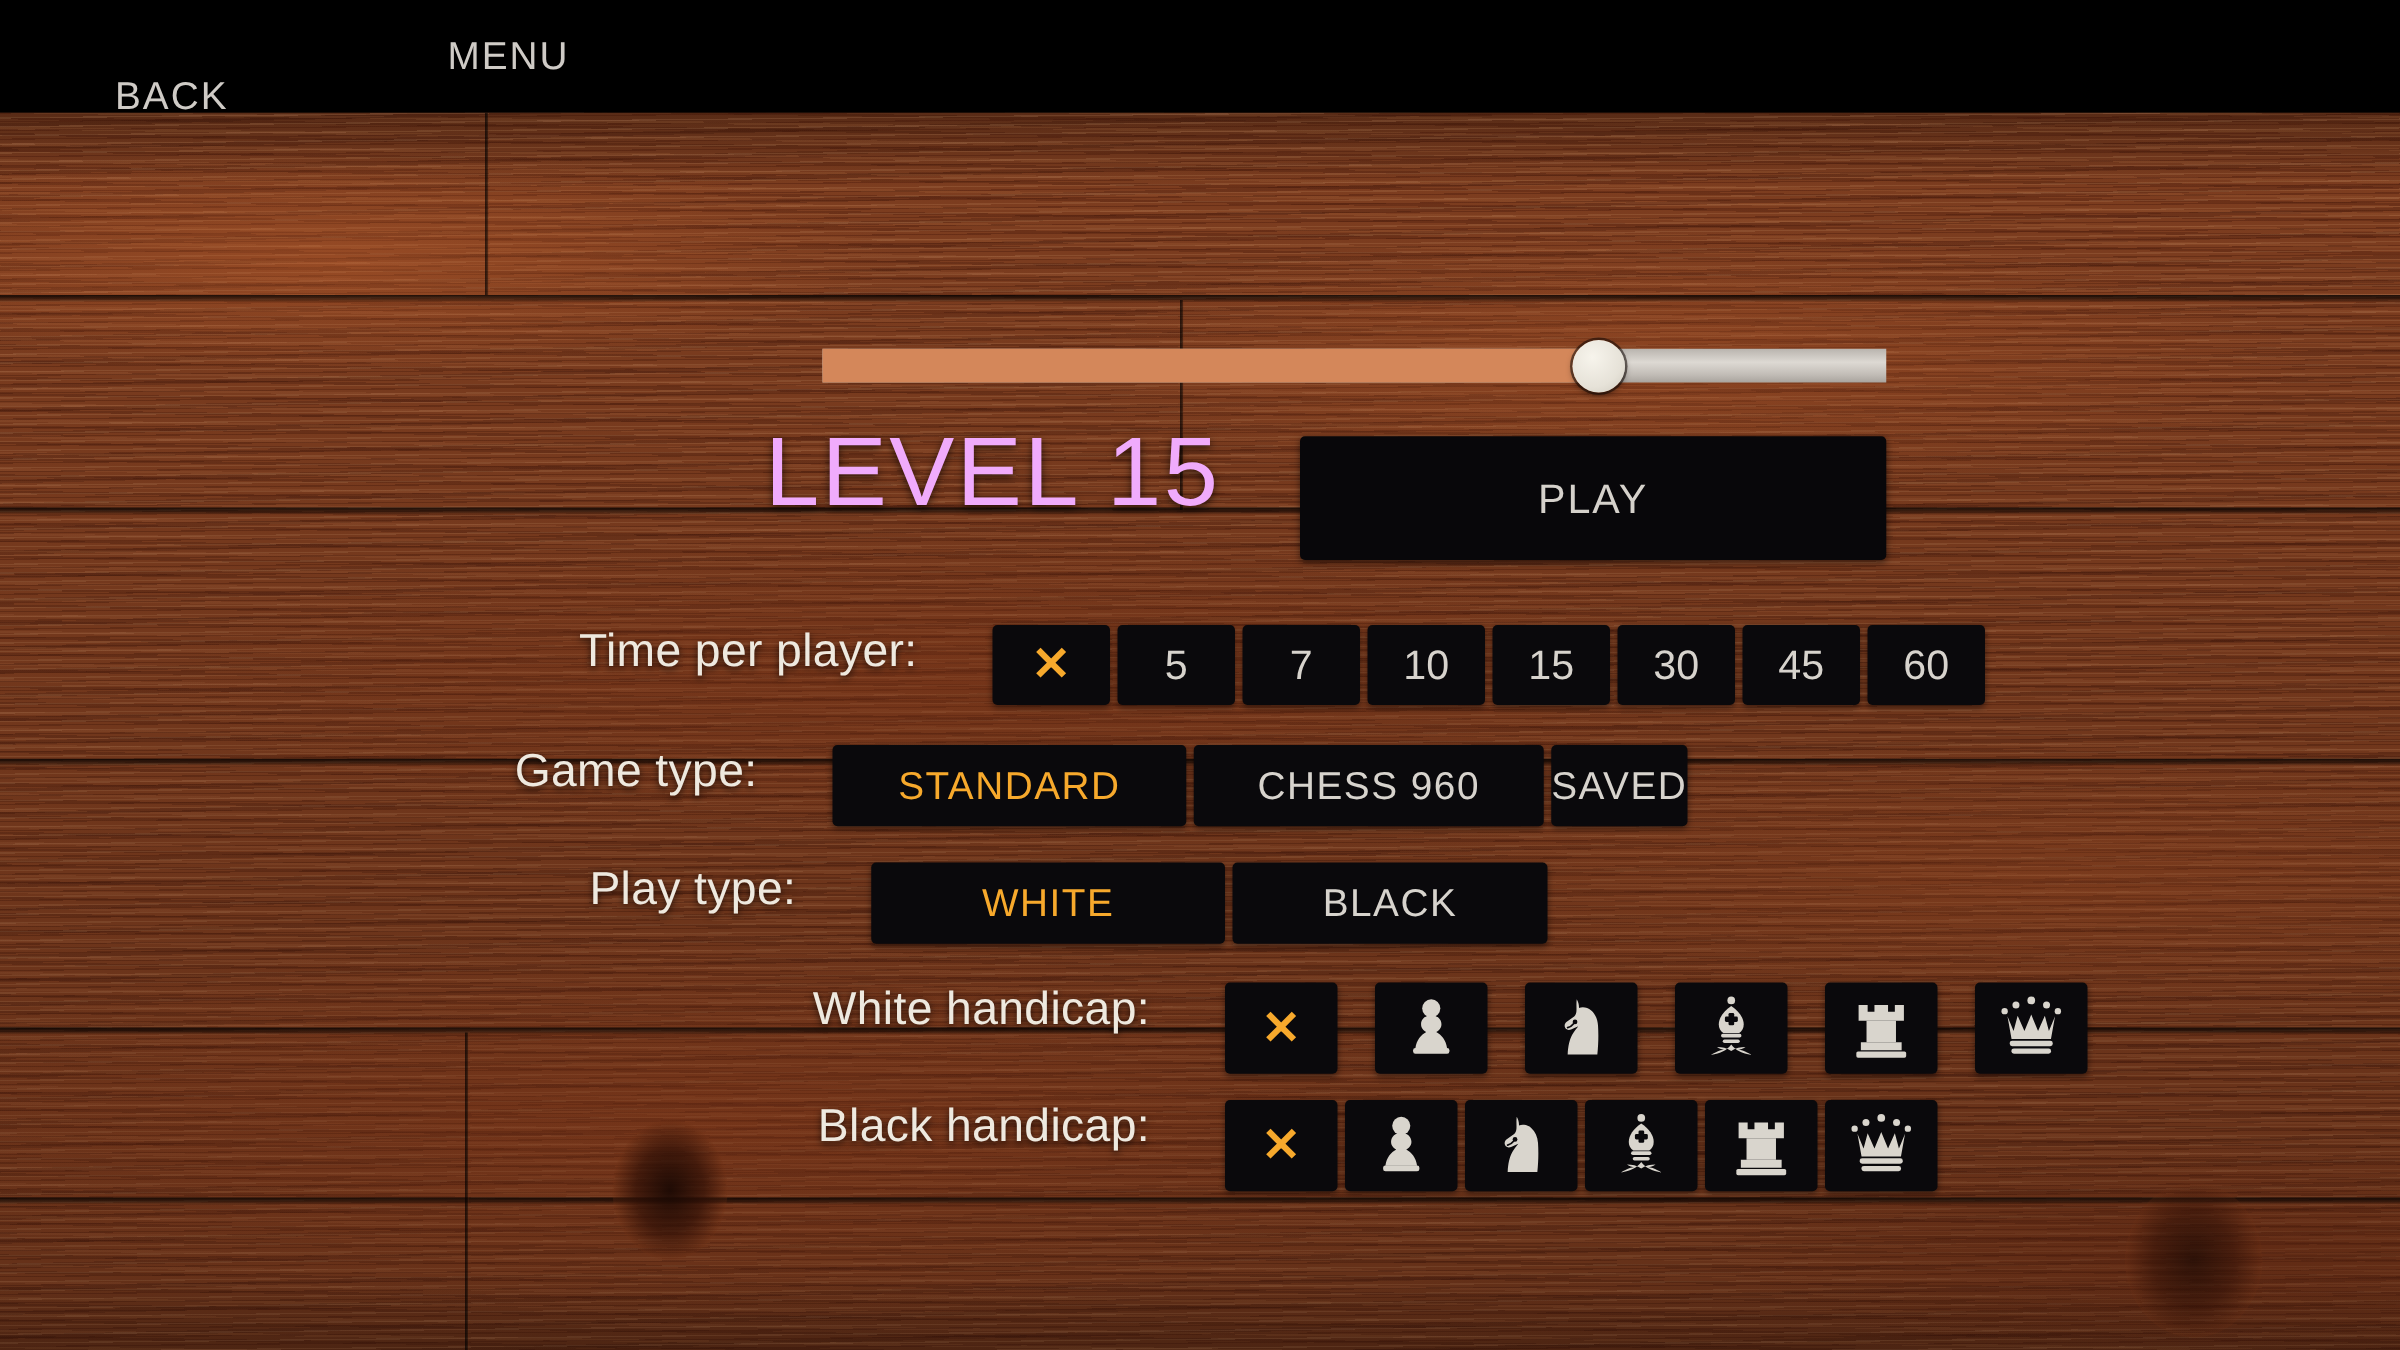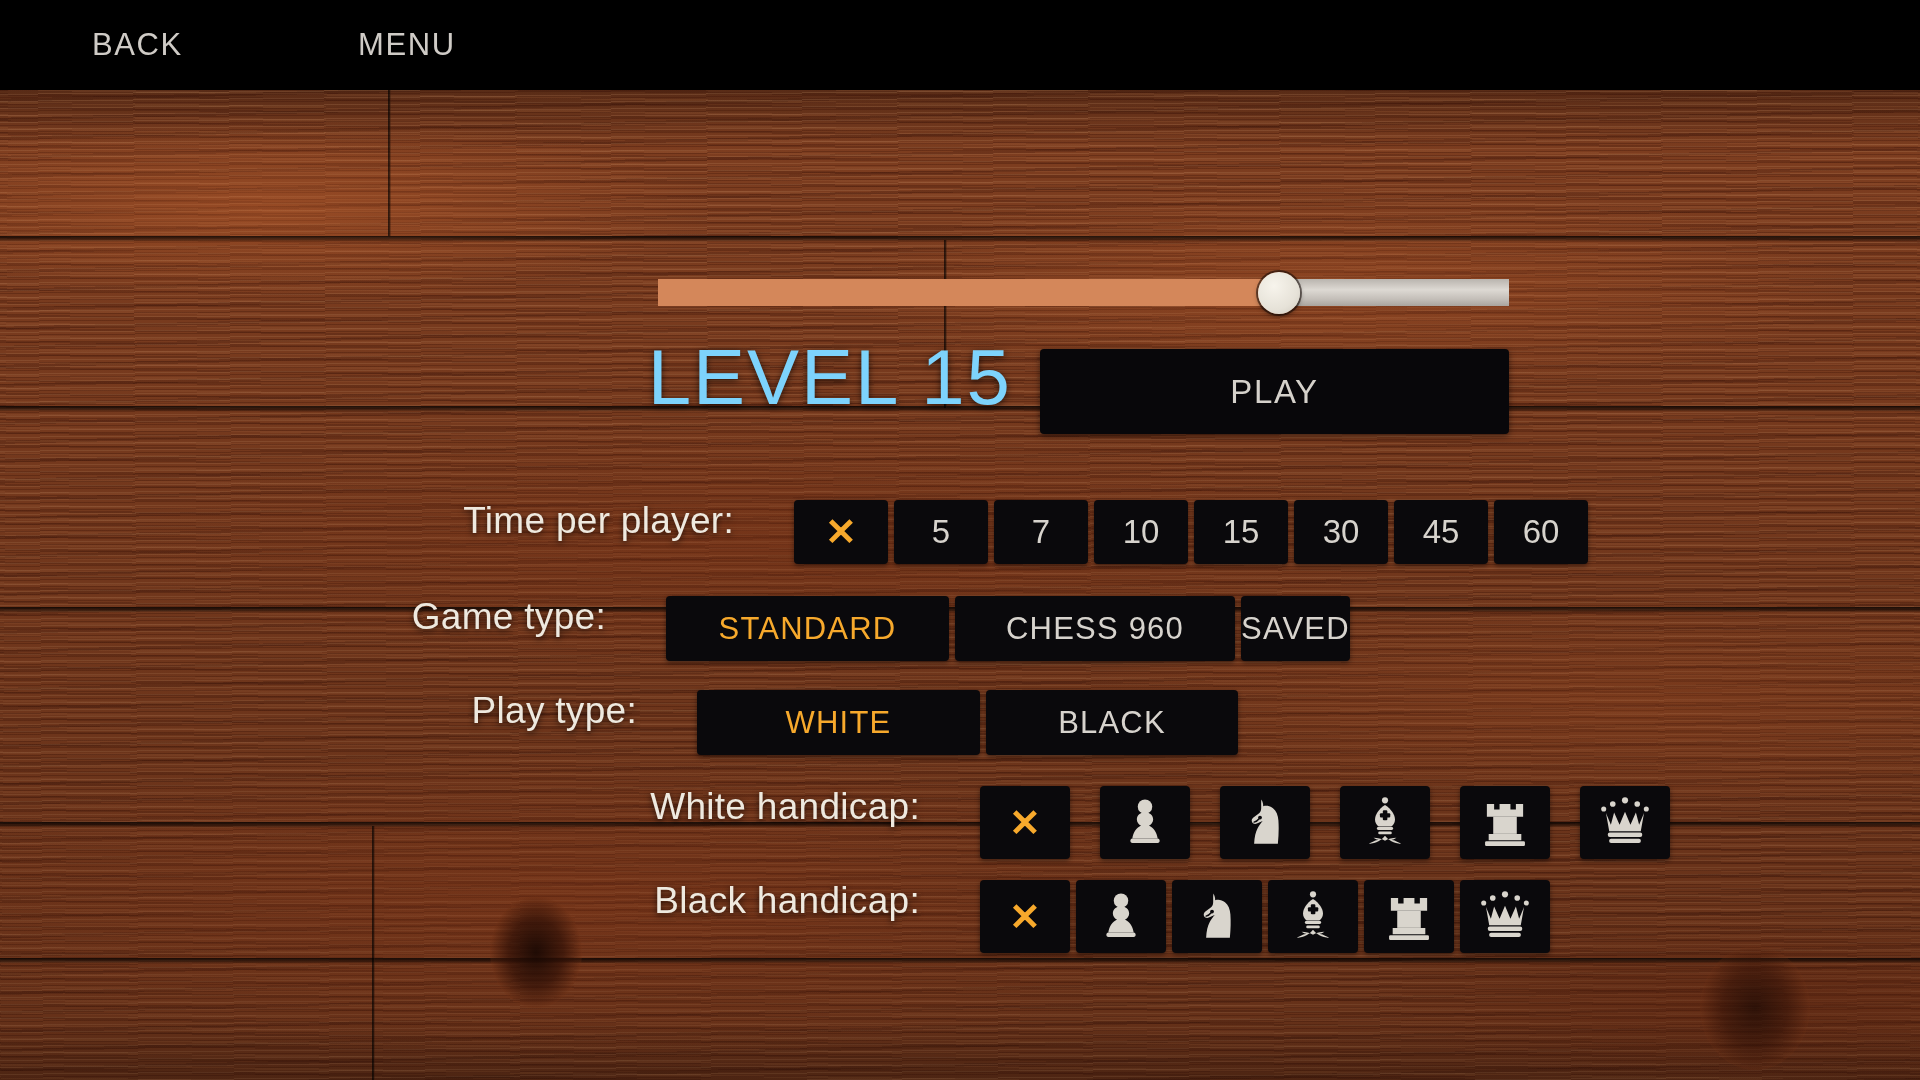--- a/index.html
+++ b/index.html
@@ -37,21 +37,21 @@
     display: flex;
     align-items: center;
     color: #cfcbc6;
     font-size: 31px;
     letter-spacing: 1.6px;
     font-weight: 400;
     font-family: "Liberation Sans", sans-serif;
     cursor: pointer;
     user-select: none;
   }
-  #btn-back { left: 92px; }
+  #btn-back { left: 92px; margin-top: 32px; }
   #btn-menu { left: 358px; }
 
   
   #wood {
     position: absolute;
     left: 0; top: 90px;
     width: 1920px;
     height: 990px;
     overflow: hidden;
     background:
@@ -170,37 +170,37 @@
     box-shadow: 0 0 0 2px rgba(20,10,5,0.55), 0 2px 5px rgba(0,0,0,0.5);
     cursor: grab;
   }
 
   
   #level-label {
     position: absolute;
     left: 612px;
     top: 338px;
     width: 400px;
-    text-align: right;
-    color: #7dd3fc;
+    text-align: left;
+    color: #f0abfc;
     font-size: 78px;
     font-weight: 300;
     letter-spacing: 2px;
     line-height: 1;
     z-index: 20;
     text-shadow: 0 2px 7px rgba(0,0,0,0.65);
     user-select: none;
     white-space: nowrap;
   }
   #play-button {
     position: absolute;
     left: 1040px;
     top: 349px;
     width: 469px;
-    height: 85px;
+    height: 99px;
     background: #08070a;
     border-radius: 4px;
     display: flex;
     align-items: center;
     justify-content: center;
     color: #d5d1cb;
     font-size: 33px;
     letter-spacing: 1.6px;
     z-index: 20;
     cursor: pointer;

